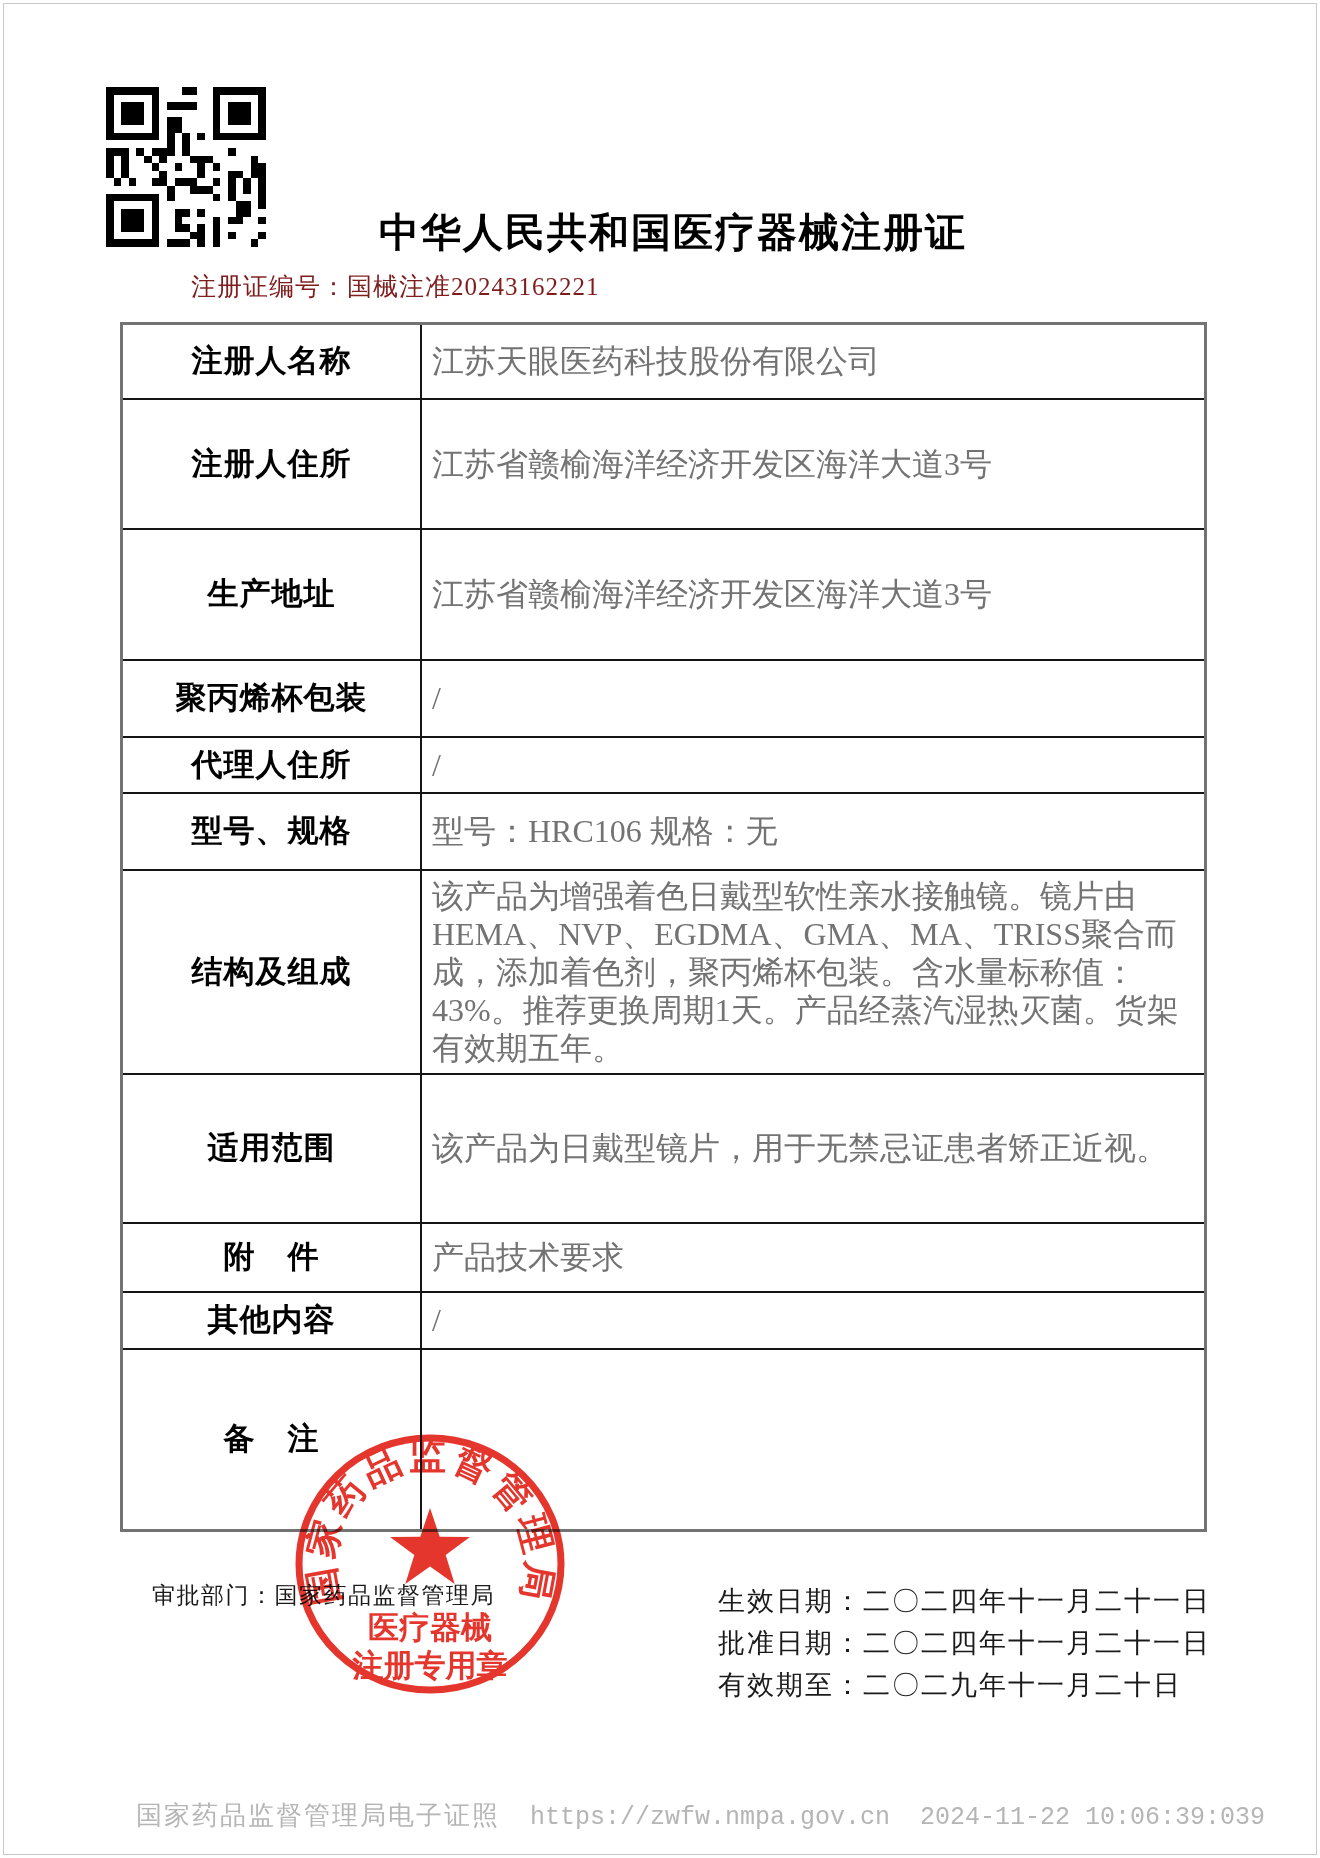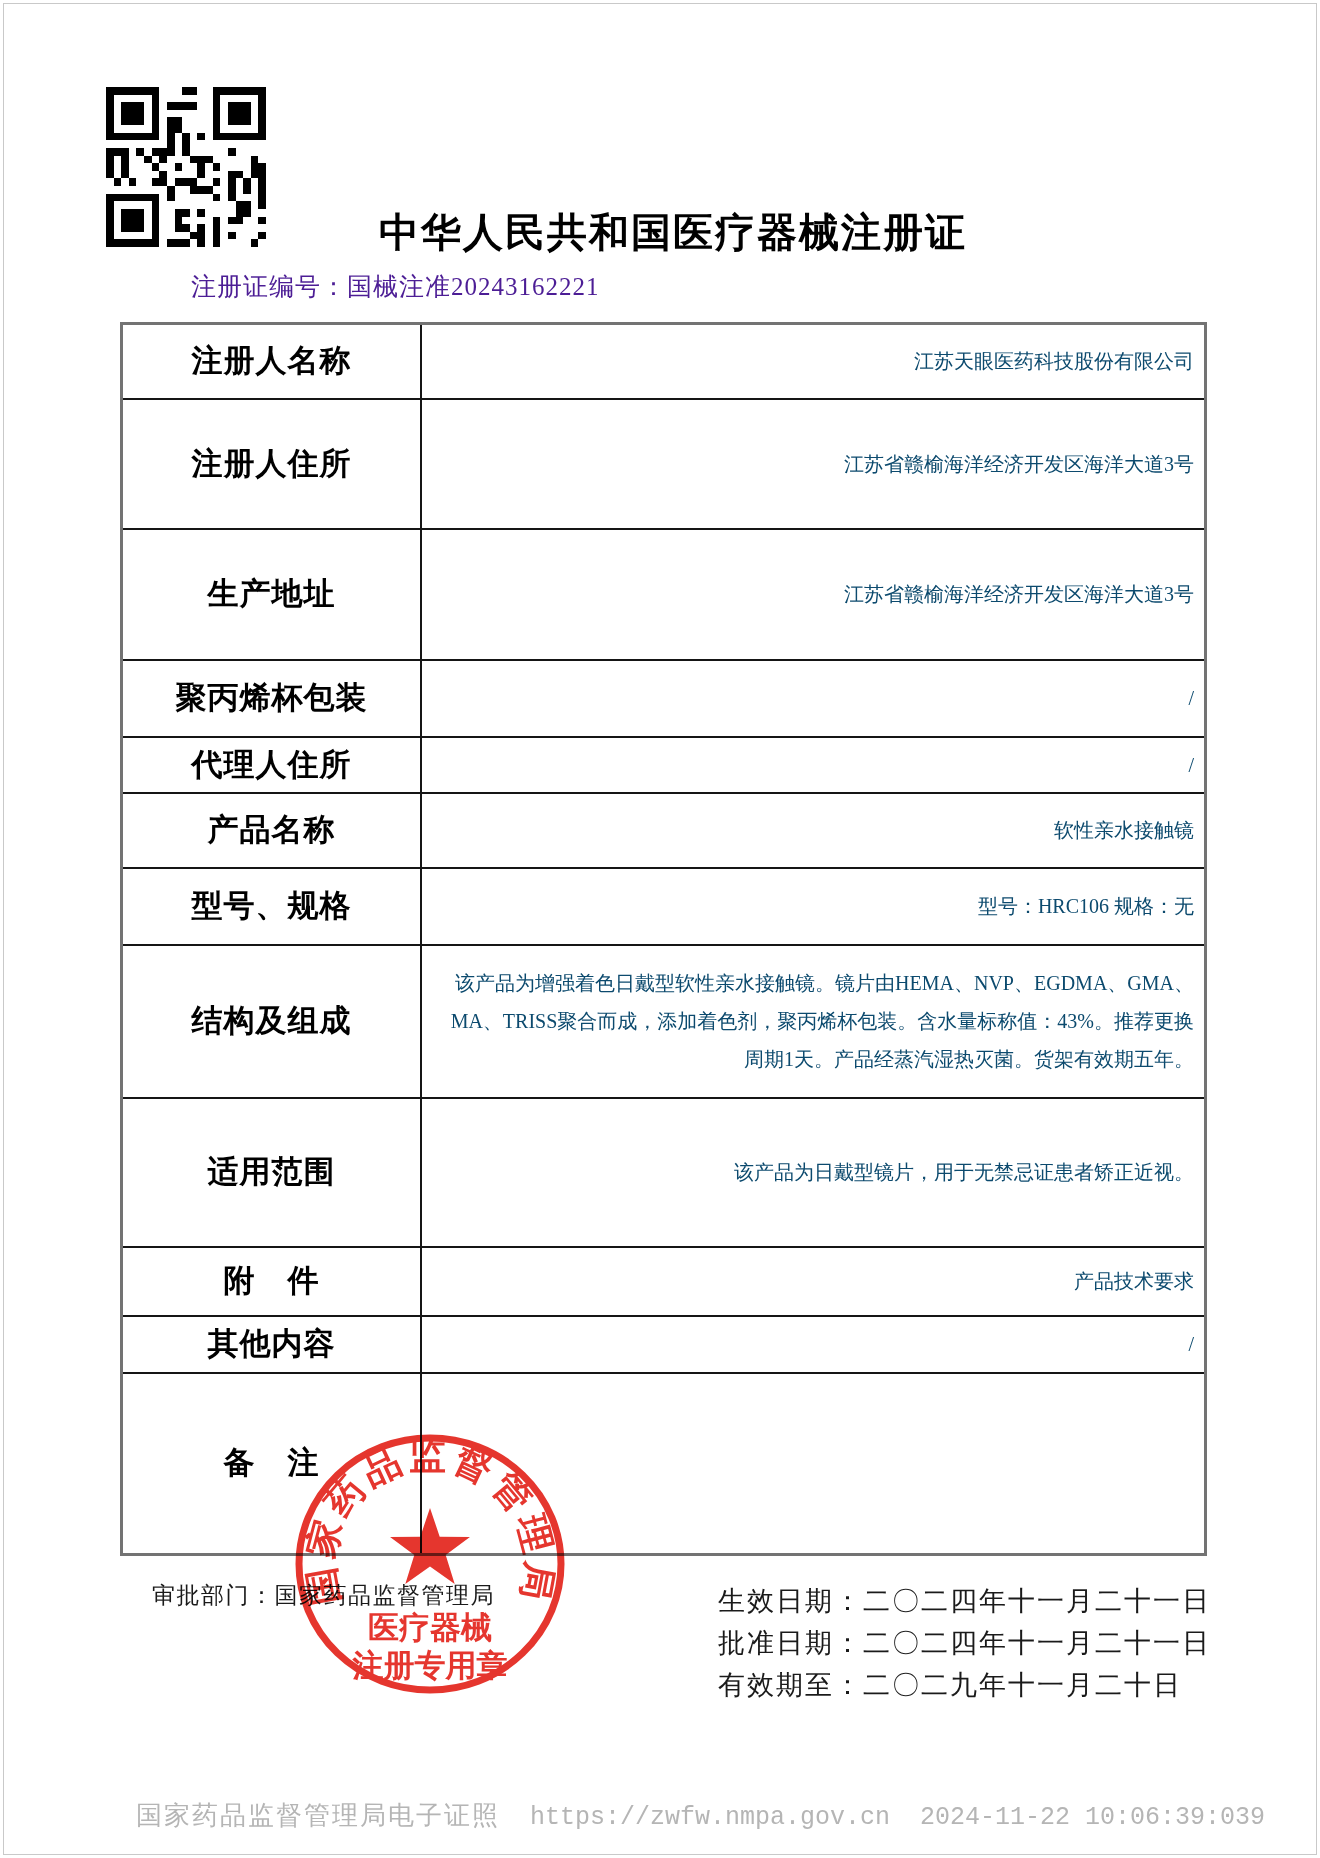--- a/index.html
+++ b/index.html
@@ -6,31 +6,31 @@
   body{width:1320px;height:1858px;position:relative;overflow:hidden;
        font-family:"Liberation Serif", serif;color:#111;}
   .frame{position:absolute;inset:3px;border:1px solid #c9c9c9;pointer-events:none;}
 
   .qr{position:absolute;left:106px;top:87px;width:160px;height:160px;}
 
   .title{position:absolute;left:0;right:0;top:205px;text-align:center;padding-left:26px;
          font-family:"Liberation Sans", sans-serif;font-weight:bold;
          font-size:40px;letter-spacing:2px;color:#000;}
 
-  .regno{position:absolute;left:191px;top:270px;font-size:25px;letter-spacing:1px;color:#4c1d95;}
+  .regno{position:absolute;left:191px;top:270px;font-size:25px;letter-spacing:1px;color:#7f1d1d;}
 
   table.cert{position:absolute;left:120px;top:322px;width:1057px;
              border-collapse:collapse;table-layout:fixed;}
   table.cert{border:3px solid #737373;}
   table.cert td{border:2px solid #151515;vertical-align:middle;overflow:hidden;}
   td.lbl{width:295px;text-align:center;
          font-family:"Liberation Sans", sans-serif;font-weight:bold;
          font-size:31px;color:#000;letter-spacing:1px;}
-  td.val{width:762px;text-align:right;padding:6px 10px 6px 10px;
-         font-size:20px;line-height:38px;color:#0c4a6e;}
+  td.val{width:762px;text-align:left;padding:6px 10px 6px 10px;
+         font-size:32px;line-height:38px;color:#737373;}
   tr.h0{height:75px;}  tr.h1{height:130px;} tr.h2{height:131px;}
   tr.h3{height:77px;}  tr.h4{height:56px;}  tr.h5{height:75px;}
   tr.h6{height:77px;}  tr.h7{height:153px;} tr.h8{height:149px;}
   tr.h9{height:69px;}  tr.h10{height:57px;} tr.h11{height:182px;}
 
   .dept{position:absolute;left:152px;top:1580px;font-size:23px;letter-spacing:1.5px;color:#1a1a1a;}
   .dates{position:absolute;left:718px;top:1580px;font-size:27px;line-height:42px;
          letter-spacing:2px;color:#1a1a1a;}
   .dates div{white-space:nowrap;}
 
@@ -265,24 +265,20 @@
     <td class="val">江苏省赣榆海洋经济开发区海洋大道3号</td>
   </tr>
   <tr class="h3">
     <td class="lbl">聚丙烯杯包装</td>
     <td class="val">/</td>
   </tr>
   <tr class="h4">
     <td class="lbl">代理人住所</td>
     <td class="val">/</td>
   </tr>
-  <tr class="h5">
-    <td class="lbl">产品名称</td>
-    <td class="val">软性亲水接触镜</td>
-  </tr>
   <tr class="h6">
     <td class="lbl">型号、规格</td>
     <td class="val">型号：HRC106 规格：无</td>
   </tr>
   <tr class="h7">
     <td class="lbl">结构及组成</td>
     <td class="val">该产品为增强着色日戴型软性亲水接触镜。镜片由HEMA、NVP、EGDMA、GMA、MA、TRISS聚合而成，添加着色剂，聚丙烯杯包装。含水量标称值：43%。推荐更换周期1天。产品经蒸汽湿热灭菌。货架有效期五年。</td>
   </tr>
   <tr class="h8">
     <td class="lbl">适用范围</td>

